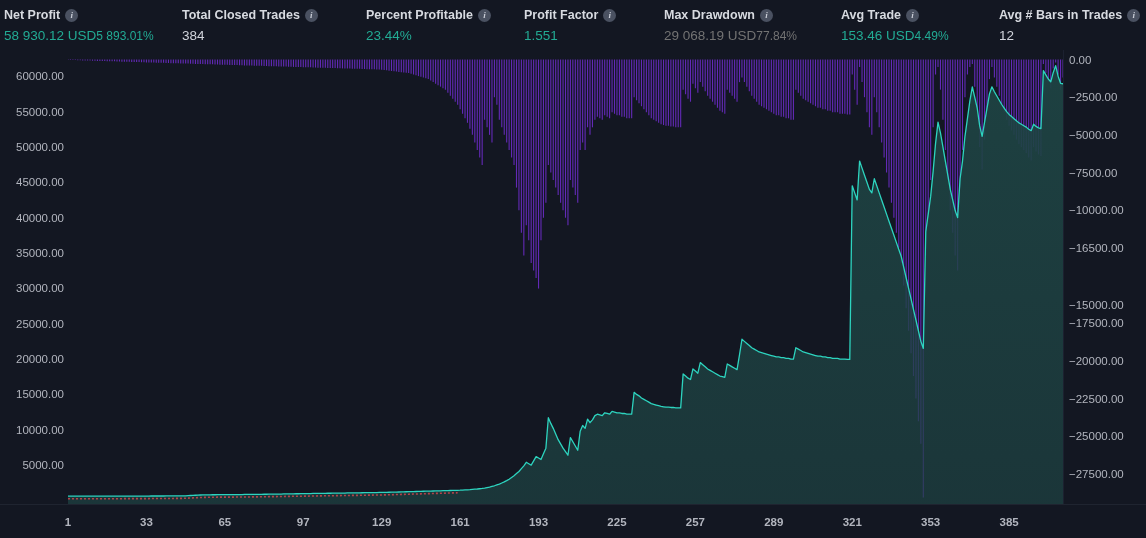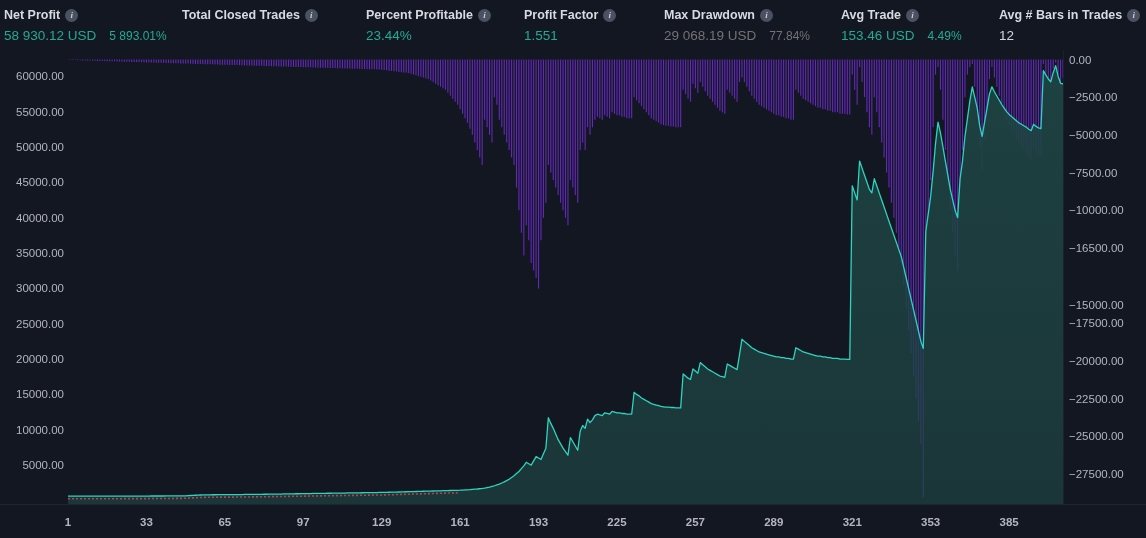--- a/index.html
+++ b/index.html
@@ -64,21 +64,21 @@
     line-height: 13px;
     flex: 0 0 auto;
   }
   .stat-values {
     margin-top: 5px;
     font-size: 13px;
     line-height: 16px;
     white-space: nowrap;
   }
   .stat-primary { font-size: 13.5px; }
-  .stat-secondary { font-size: 12px; margin-left: 13px; text-align: right; }
+  .stat-secondary { font-size: 12px; margin-left: 0; text-align: right; }
   .v-pos { color: #22ab94; }
   .v-neg { color: #737373; }
   .v-neutral { color: #d1d4dc; }
 
   
   .chart-wrap {
     position: absolute;
     left: 0;
     top: 50px;
     width: 1146px;
@@ -136,20 +136,21 @@
           <span>Net Profit</span>
           <span class="info-icon">i</span>
         </div>
         <div class="stat-values"><span class="stat-primary v-pos">58 930.12 USD</span><span class="stat-secondary v-pos">5 893.01%</span></div>
       </div>
       <div class="stat-cell" style="width: 184px;">
         <div class="stat-title">
           <span>Total Closed Trades</span>
           <span class="info-icon">i</span>
         </div>
+        <div class="stat-values"><span class="stat-primary v-neutral">384</span></div>
       </div>
       <div class="stat-cell" style="width: 158px;">
         <div class="stat-title">
           <span>Percent Profitable</span>
           <span class="info-icon">i</span>
         </div>
         <div class="stat-values"><span class="stat-primary v-pos">23.44%</span></div>
       </div>
       <div class="stat-cell" style="width: 140px;">
         <div class="stat-title">

